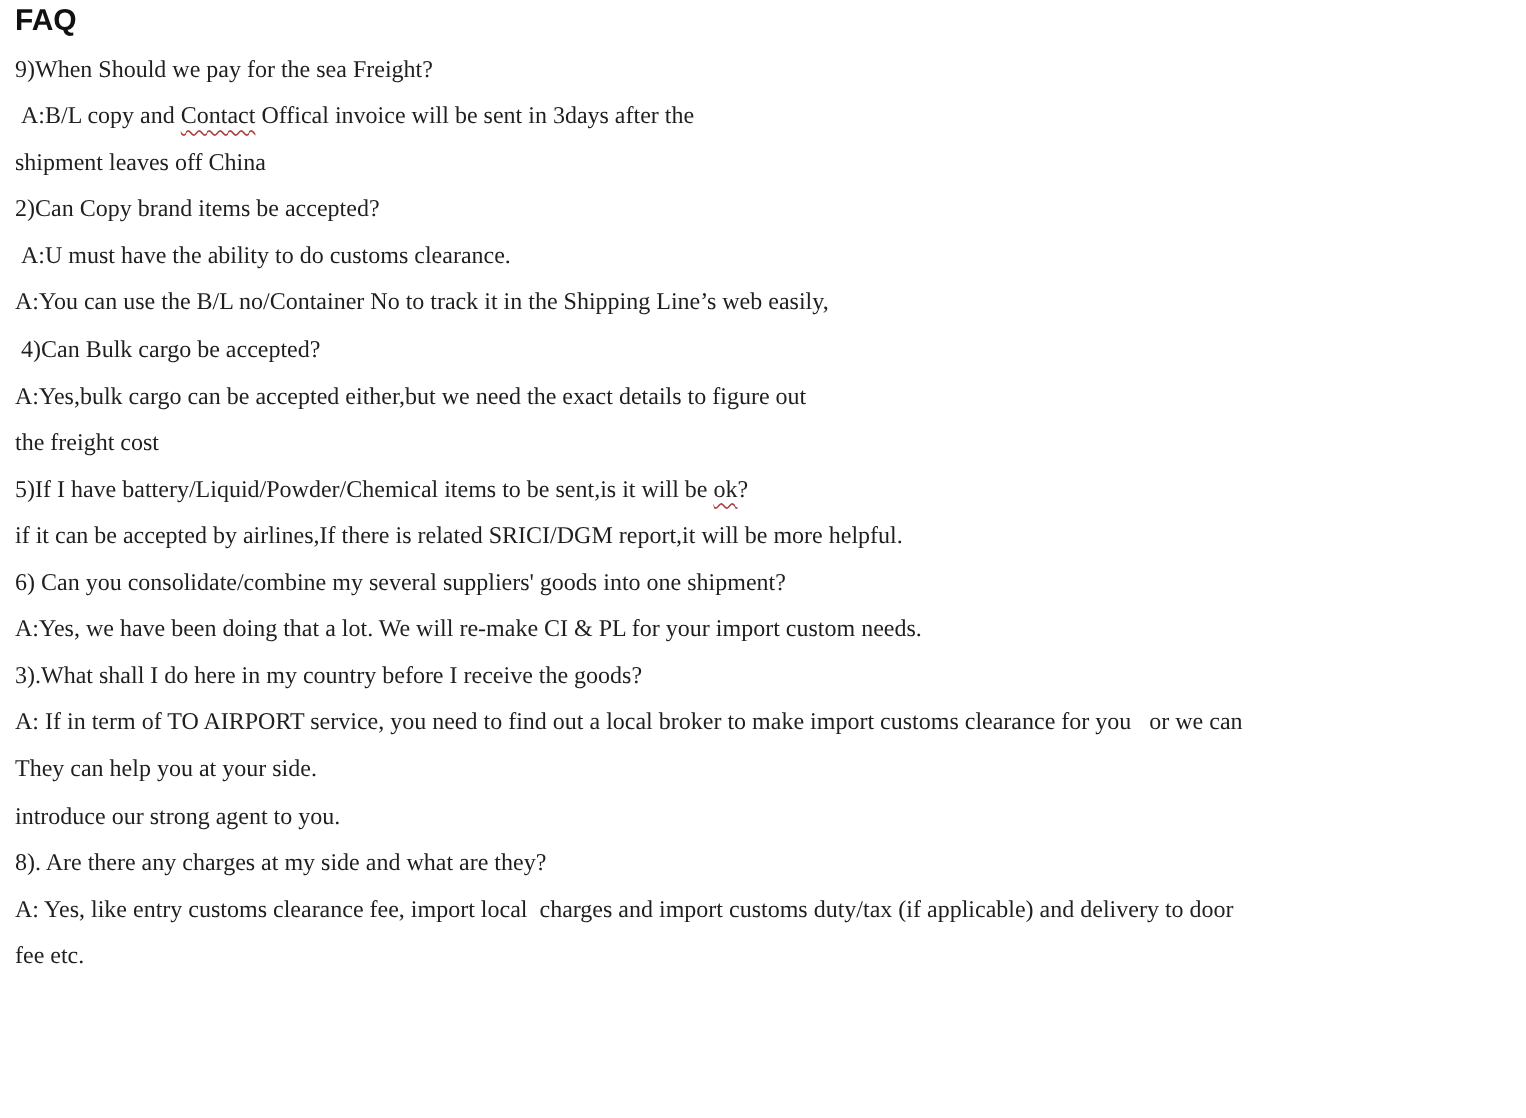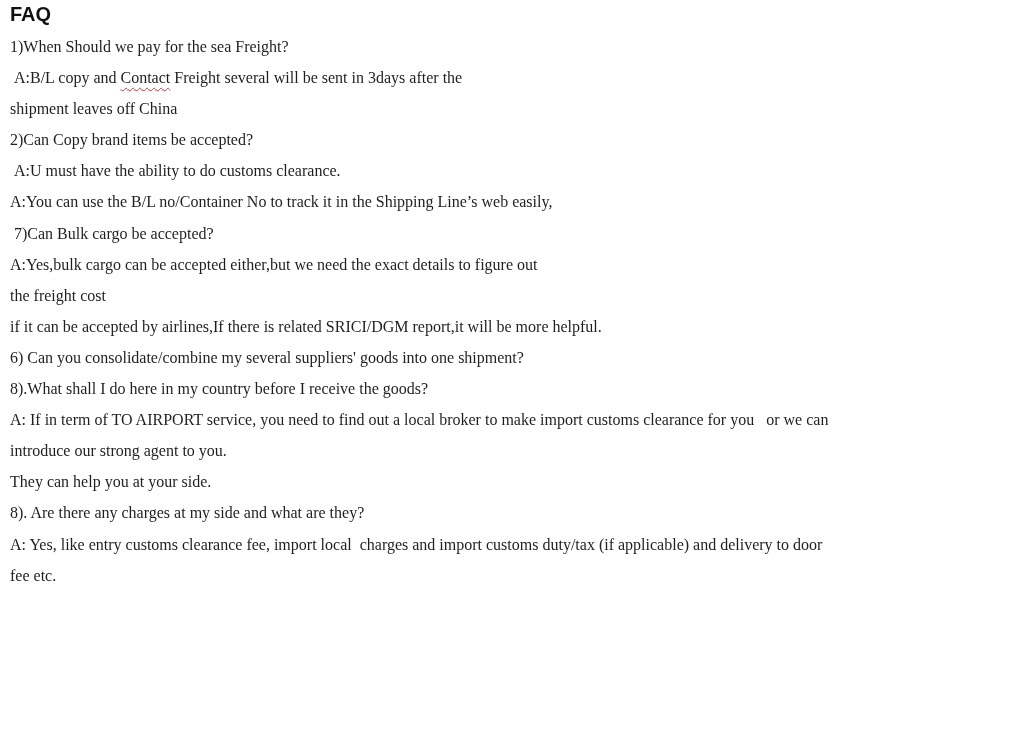--- a/index.html
+++ b/index.html
@@ -40,35 +40,37 @@
     text-decoration-thickness: 1px;
     text-underline-offset: 4px;
   }
 </style>
 </head>
 <body>
 
 <div class="doc">
   <h1 class="doc-heading">FAQ</h1>
 
-  <p class="line">1)When Should we pay for the sea Freight?</p>
+  <p class="line">9)When Should we pay for the sea Freight?</p>
 
-  <p class="line"><span> A:B/L copy and </span><span class="misspell">Contact</span><span> Freight several will be sent in 3days after the</span></p>
+  <p class="line"><span> A:B/L copy and </span><span class="misspell">Contact</span><span> Offical invoice will be sent in 3days after the</span></p>
 
   <p class="line">shipment leaves off China</p>
   <p class="line">2)Can Copy brand items be accepted?</p>
   <p class="line"> A:U must have the ability to do customs clearance.</p>
   <p class="line">A:You can use the B/L no/Container No to track it in the Shipping Line’s web easily,</p>
-  <p class="line"> 7)Can Bulk cargo be accepted?</p>
+  <p class="line"> 4)Can Bulk cargo be accepted?</p>
   <p class="line">A:Yes,bulk cargo can be accepted either,but we need the exact details to figure out</p>
   <p class="line">the freight cost</p>
 
+  <p class="line"><span>5)If I have battery/Liquid/Powder/Chemical items to be sent,is it will be </span><span class="misspell">ok</span><span>?</span></p>
 
   <p class="line">if it can be accepted by airlines,If there is related SRICI/DGM report,it will be more helpful.</p>
   <p class="line">6) Can you consolidate/combine my several suppliers' goods into one shipment?</p>
-  <p class="line">8).What shall I do here in my country before I receive the goods?</p>
+  <p class="line">A:Yes, we have been doing that a lot. We will re-make CI &amp; PL for your import custom needs.</p>
+  <p class="line">3).What shall I do here in my country before I receive the goods?</p>
   <p class="line">A: If in term of TO AIRPORT service, you need to find out a local broker to make import customs clearance for you   or we can</p>
+  <p class="line">They can help you at your side.</p>
   <p class="line">introduce our strong agent to you.</p>
-  <p class="line">They can help you at your side.</p>
   <p class="line">8). Are there any charges at my side and what are they?</p>
   <p class="line">A: Yes, like entry customs clearance fee, import local  charges and import customs duty/tax (if applicable) and delivery to door</p>
   <p class="line">fee etc.</p>
 </div>
 
 </body></html>

